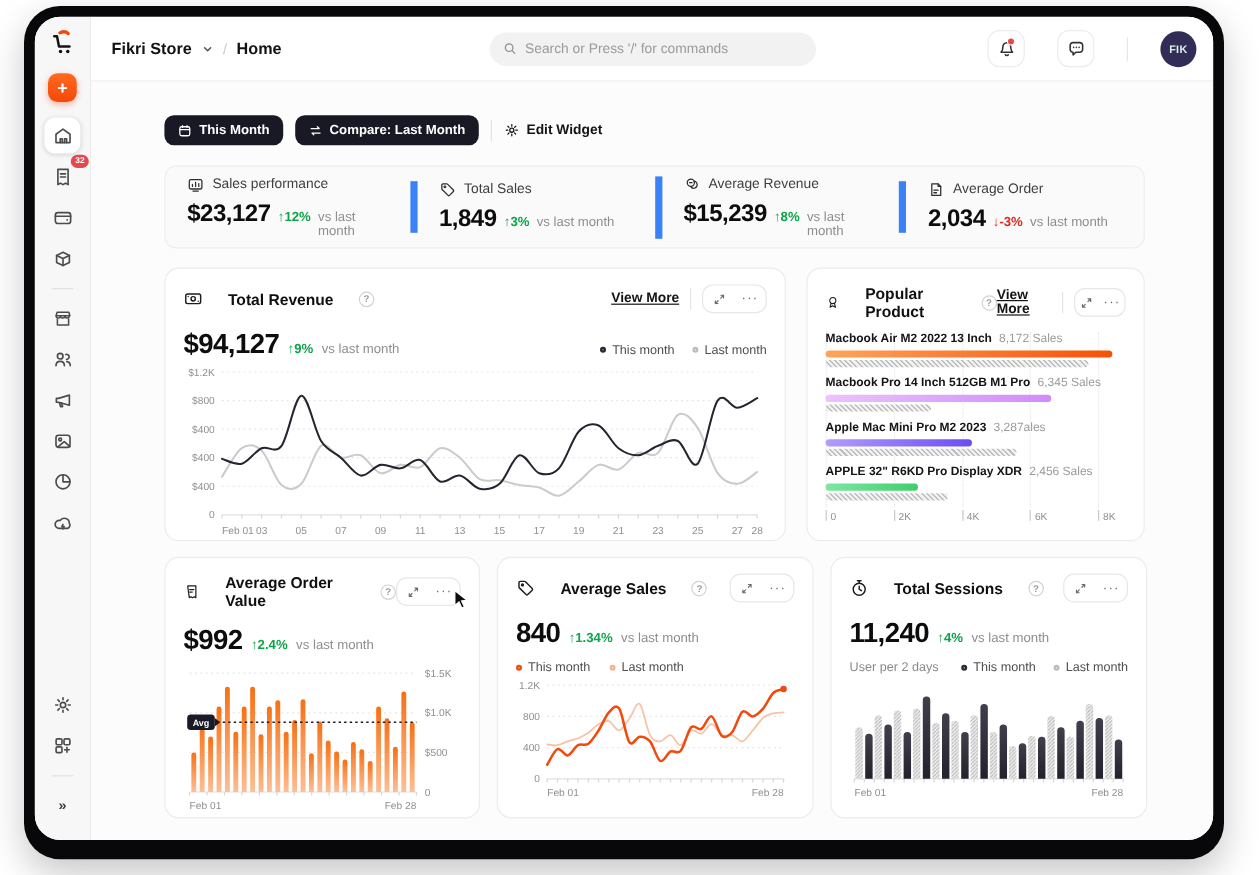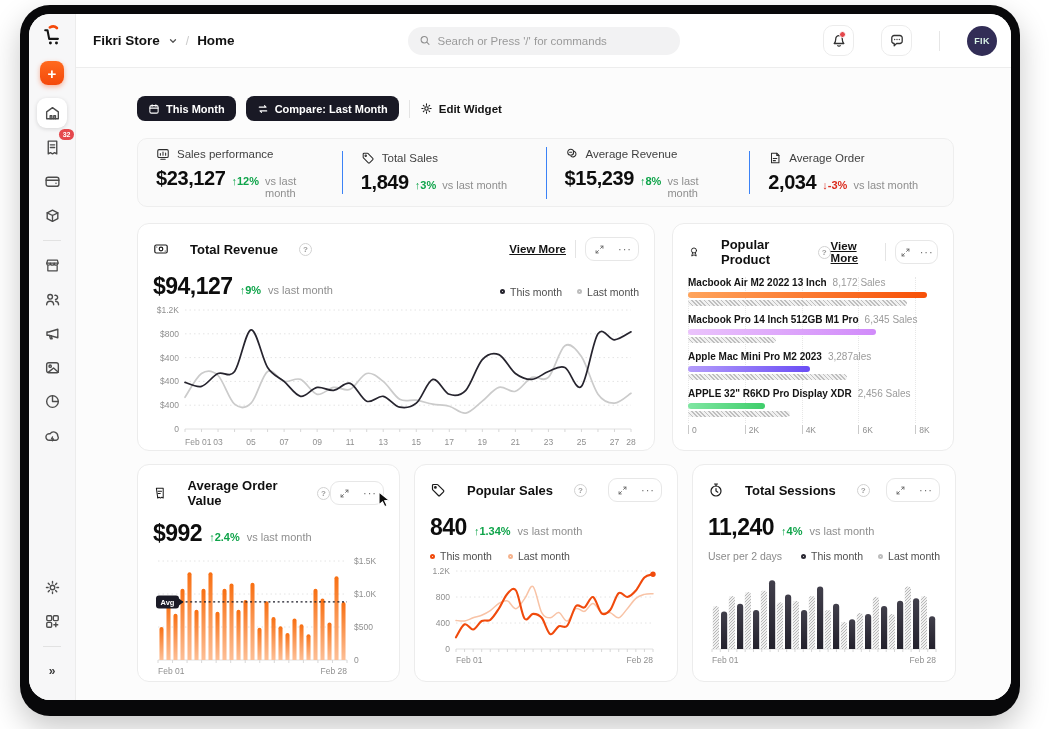--- a/index.html
+++ b/index.html
@@ -56,21 +56,21 @@
   .date { font-size:11.5px; color:#707070; margin-top:5px; }
   .head-actions { display:flex; align-items:center; gap:10px; margin-top:7px; }
   .pill { background:#191925; color:#fff; font-size:11px; font-weight:700; height:25px; border-radius:8px;
     display:flex; align-items:center; gap:6px; padding:0 11px; cursor:pointer; border:none; }
   .hdiv { width:1px; height:18px; background:#e4e4e4; }
   .edit-btn { display:flex; align-items:center; gap:6px; font-size:11.5px; font-weight:700; color:#141414; cursor:pointer; }
 
   
   .kpi-card { margin-top:17px; background:#fafafa; border:1px solid #eeeeee; border-radius:10px;
     display:grid; grid-template-columns:1fr 1fr 1fr 1fr; height:69px; align-items:center; }
-  .kpi { padding:0 18px; border-left:1px solid #3b82f6; }
+  .kpi { padding:0 18px; border-left:6px solid #3b82f6; }
   .kpi:first-child { border-left:none; }
   .kpi-label { display:flex; align-items:center; gap:7px; font-size:11.5px; color:#3f3f3f; }
   .kpi-label svg { width:14px; height:14px; color:#2d2d2d; }
   .kpi-vrow { margin-top:6px; display:flex; align-items:baseline; gap:6px; }
   .kpi-value { font-size:20px; font-weight:700; letter-spacing:-.4px; color:#0d0d0d; }
   .delta { font-size:11px; font-weight:700; }
   .delta.up { color:#0fa44a; } .delta.down { color:#db2b1d; }
   .vs { font-size:11px; color:#8e8e8e; }
 
   
@@ -632,21 +632,21 @@
               </svg>
           </div>
 
           <div class="card">
             <div class="card-head">
               <div class="card-title">
                 <svg viewBox="0 0 16 16" fill="none" stroke="currentColor" stroke-width="1.2" stroke-linejoin="round">
                     <path d="M2.5 7.2V3.5a1 1 0 0 1 1-1h3.7a1 1 0 0 1 .7.3l5.6 5.6a1 1 0 0 1 0 1.4l-3.7 3.7a1 1 0 0 1-1.4 0L2.8 7.9a1 1 0 0 1-.3-.7z"></path>
                     <circle cx="5.4" cy="5.4" r=".8"></circle>
                   </svg>
-                <span>Popular Sales</span>
+                <span>Average Sales</span>
                 <span class="help">?</span>
               </div>
               <div class="head-right">
                 <div class="btn-group">
                   <div class="bg-btn">
                     <svg width="11" height="11" viewBox="0 0 16 16" fill="none" stroke="currentColor" stroke-width="1.4" stroke-linecap="round" stroke-linejoin="round">
                         <path d="M9.6 6.4 13 3M9.8 3H13v3.2M6.4 9.6 3 13M3 9.8V13h3.2"></path>
                       </svg>
                   </div>
                   <div class="bg-btn">···</div>

